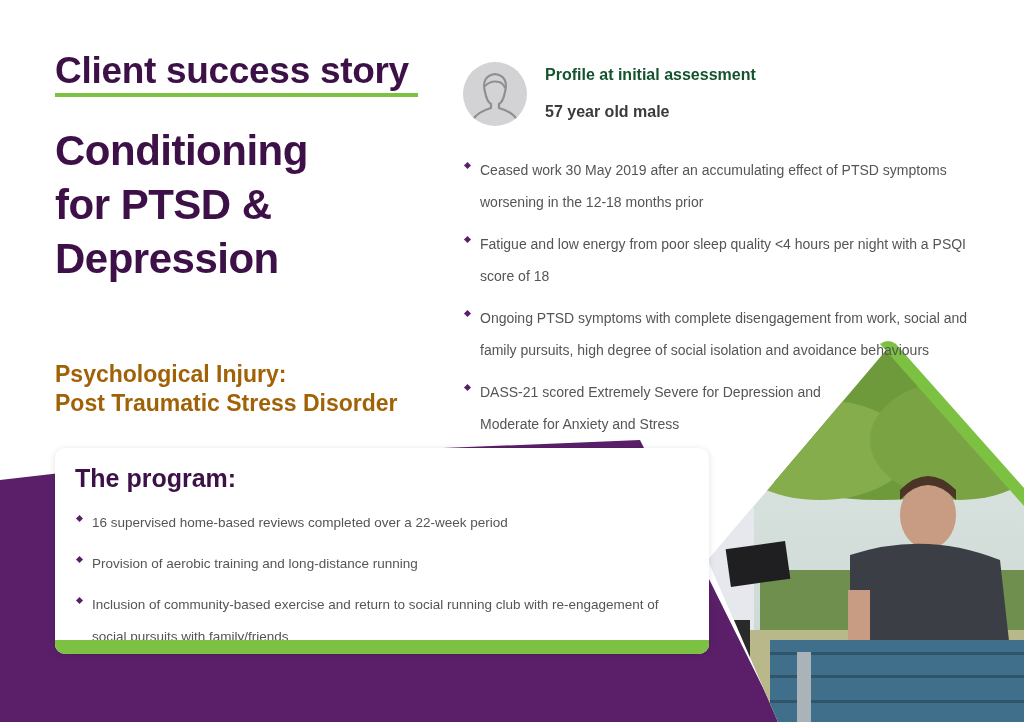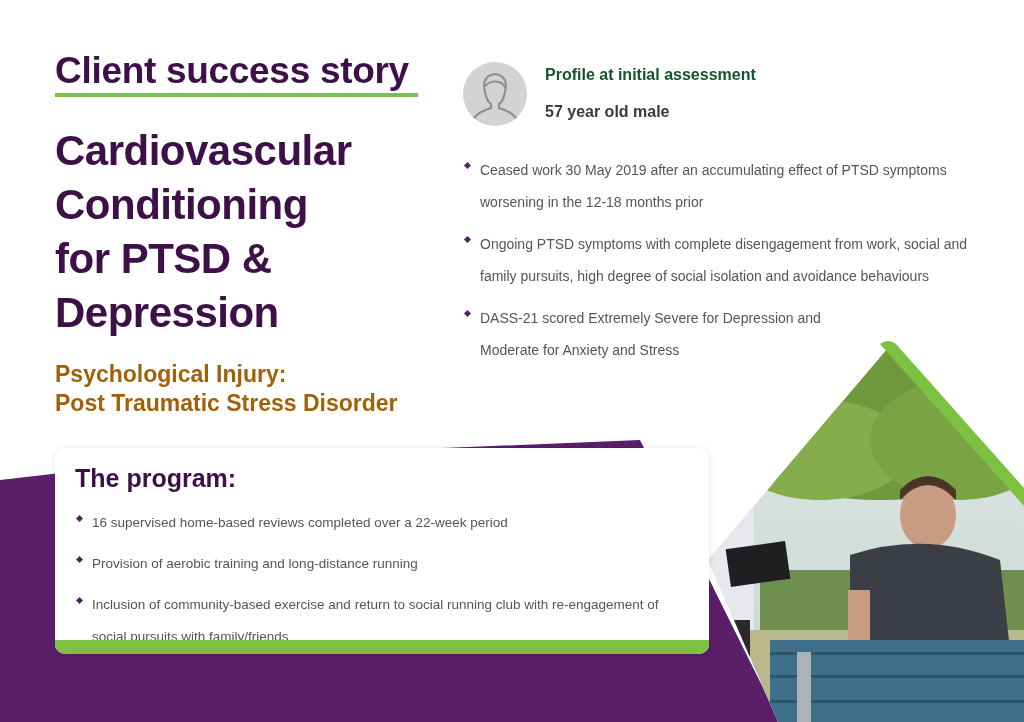--- a/index.html
+++ b/index.html
@@ -66,21 +66,20 @@
     <rect x="770" y="700" width="254" height="3" fill="#2e5569"></rect>
     <rect x="797" y="652" width="14" height="70" fill="#a9b3b8"></rect>
   </g>
   <path d="M880,344 Q888,338 896,344 L1024,488 L1024,506 Z" fill="#7cc142"></path>
 </svg>
 
 <div class="eyebrow">Client success story</div>
 <div class="eyebrow-underline"></div>
 
 <div class="title">
-  <div>Cardiovascular</div>
   <div>Conditioning</div>
   <div>for PTSD &amp;</div>
   <div>Depression</div>
 </div>
 
 <div class="subtitle">
   <div>Psychological Injury:</div>
   <div>Post Traumatic Stress Disorder</div>
 </div>
 
@@ -88,20 +87,21 @@
   <svg width="64" height="64" viewBox="0 0 64 64">
     <path d="M22,30 Q18,14 32,12 Q46,14 42,30 Q40,40 36,42 L36,46 Q50,50 54,58 M28,46 L28,42 Q24,40 22,30 M28,46 Q14,50 10,58" fill="none" stroke="#8f8f92" stroke-width="2.2" stroke-linecap="round"></path>
     <path d="M22,24 Q28,18 36,20 Q40,21 42,26" fill="none" stroke="#8f8f92" stroke-width="2"></path>
   </svg>
 </div>
 <div class="profile-h">Profile at initial assessment</div>
 <div class="profile-sub">57 year old male</div>
 
 <ul class="bullets profile-list">
   <li><span class="dot"></span><span>Ceased work 30 May 2019 after an accumulating effect of PTSD symptoms worsening in the 12-18 months prior</span></li>
+  <li><span class="dot"></span><span>Fatigue and low energy from poor sleep quality &lt;4 hours per night with a PSQI score of 18</span></li>
   <li><span class="dot"></span><span>Ongoing PTSD symptoms with complete disengagement from work, social and family pursuits, high degree of social isolation and avoidance behaviours</span></li>
   <li style="width:345px"><span class="dot"></span><span>DASS-21 scored Extremely Severe for Depression and Moderate for Anxiety and Stress</span></li>
 </ul>
 
 <div class="card">
   <div class="card-h">The program:</div>
   <ul class="bullets program-list">
     <li><span class="dot"></span><span>16 supervised home-based reviews completed over a 22-week period</span></li>
     <li><span class="dot"></span><span>Provision of aerobic training and long-distance running</span></li>
     <li><span class="dot"></span><span>Inclusion of community-based exercise and return to social running club with re-engagement of social pursuits with family/friends</span></li>

